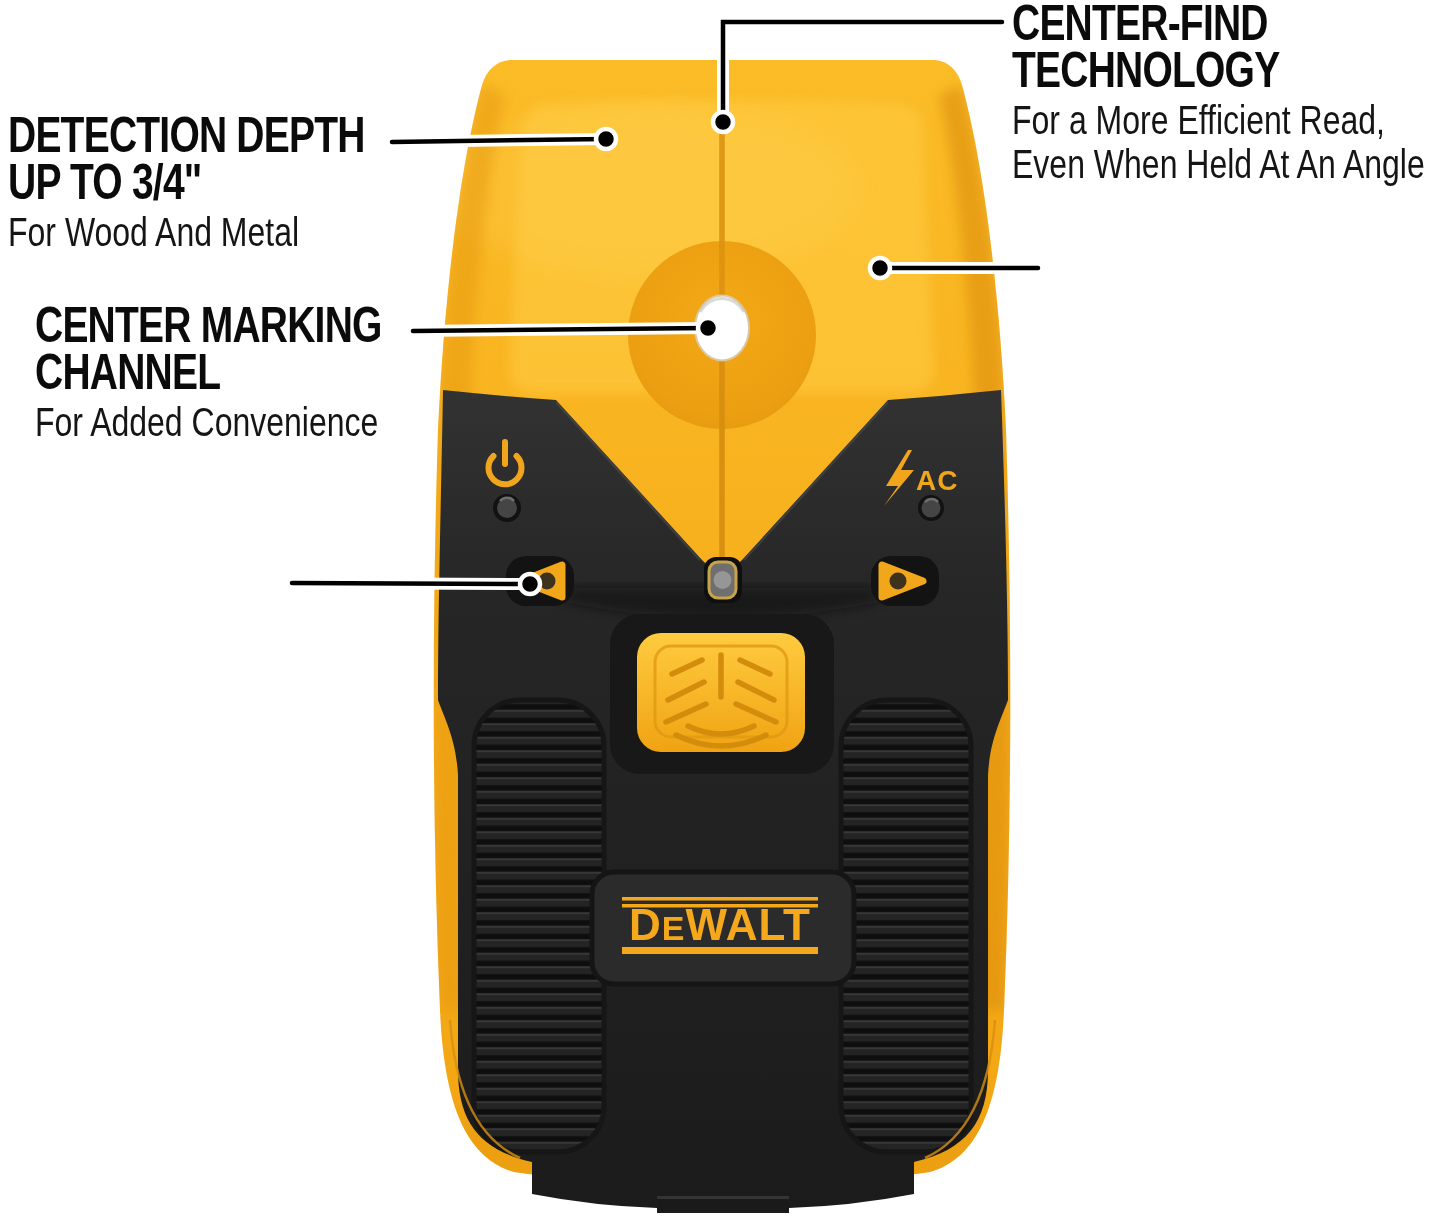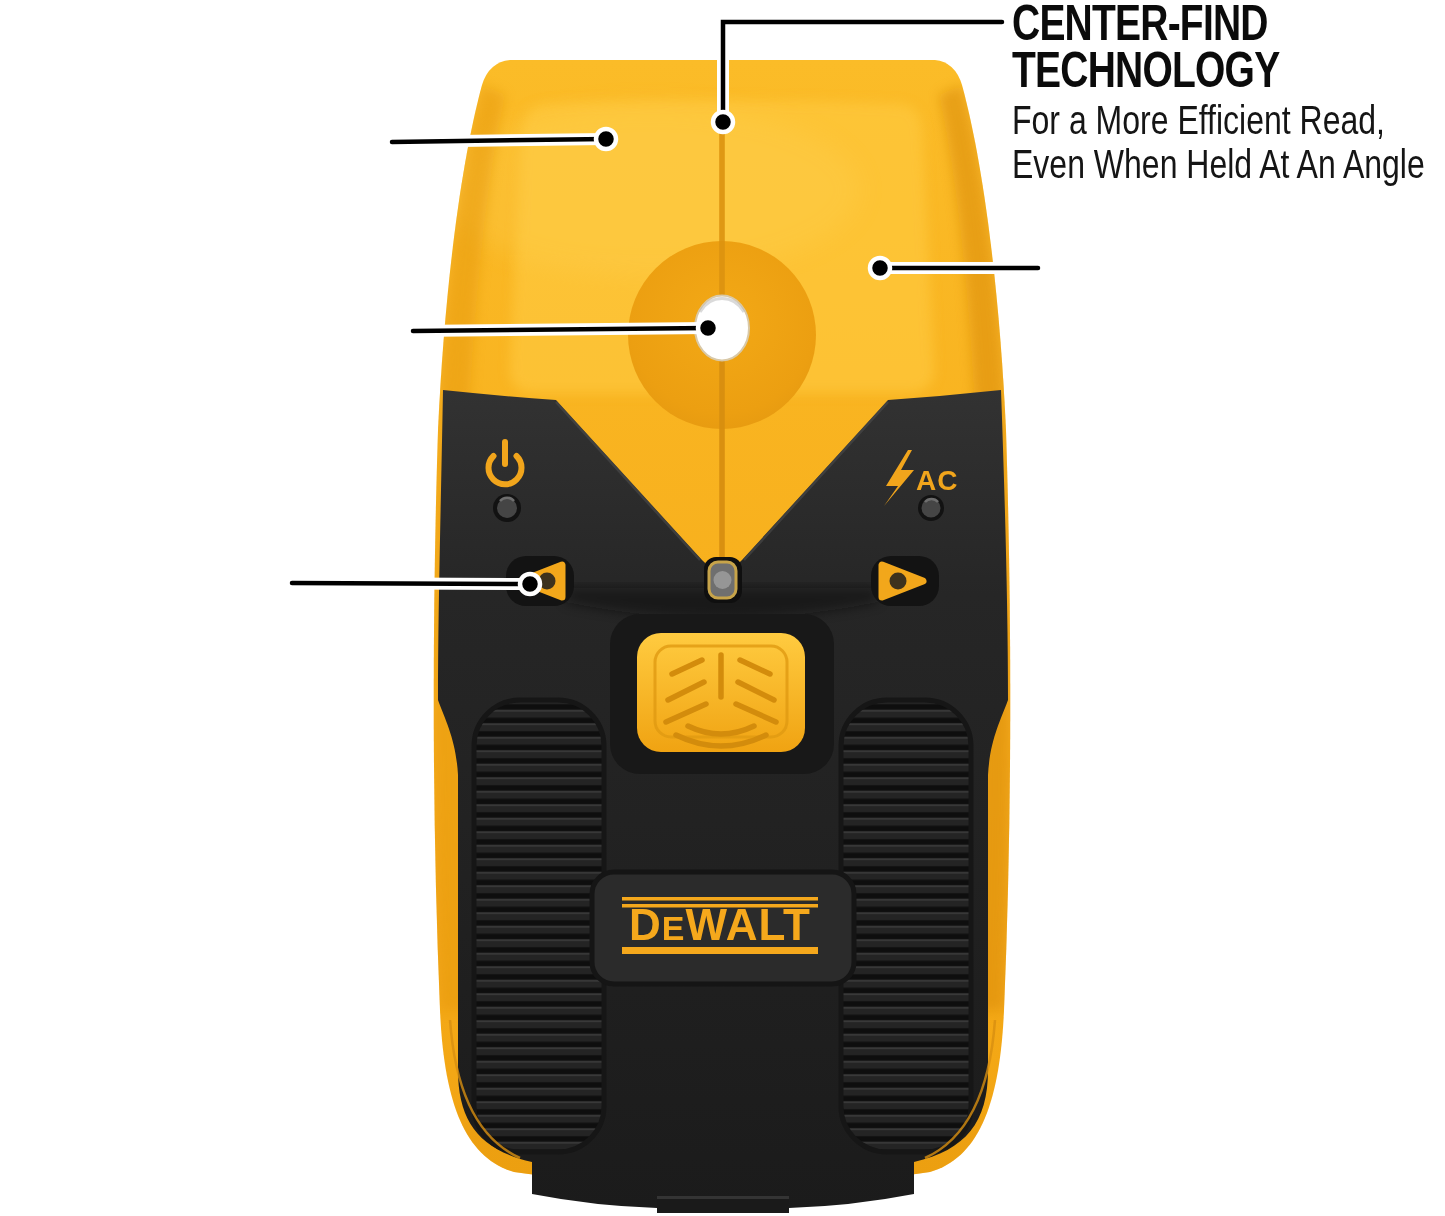--- a/index.html
+++ b/index.html
@@ -191,21 +191,39 @@
       <g fill="#000000" stroke="#FFFFFF" stroke-width="4.5">
         <circle cx="606" cy="139" r="10"></circle>
         <circle cx="723" cy="122" r="10"></circle>
         <circle cx="708" cy="328" r="10"></circle>
         <circle cx="880" cy="268" r="10"></circle>
         <circle cx="530" cy="584" r="10"></circle>
       </g>
     </g>
   </svg>
 
-
+  <div class="callout" style="left:8px;top:112px">
+    <div class="c-title">
+      <span>DETECTION DEPTH</span>
+      <span>UP TO 3/4"</span>
+    </div>
+    <div class="c-sub">
+      <span>For Wood And Metal</span>
+    </div>
+  </div>
+
+  <div class="callout" style="left:35px;top:302px">
+    <div class="c-title">
+      <span>CENTER MARKING</span>
+      <span>CHANNEL</span>
+    </div>
+    <div class="c-sub">
+      <span>For Added Convenience</span>
+    </div>
+  </div>
 
 
   <div class="callout" style="left:1012px;top:0px">
     <div class="c-title">
       <span>CENTER-FIND</span>
       <span>TECHNOLOGY</span>
     </div>
     <div class="c-sub">
       <span>For a More Efficient Read,</span>
       <span>Even When Held At An Angle</span>

